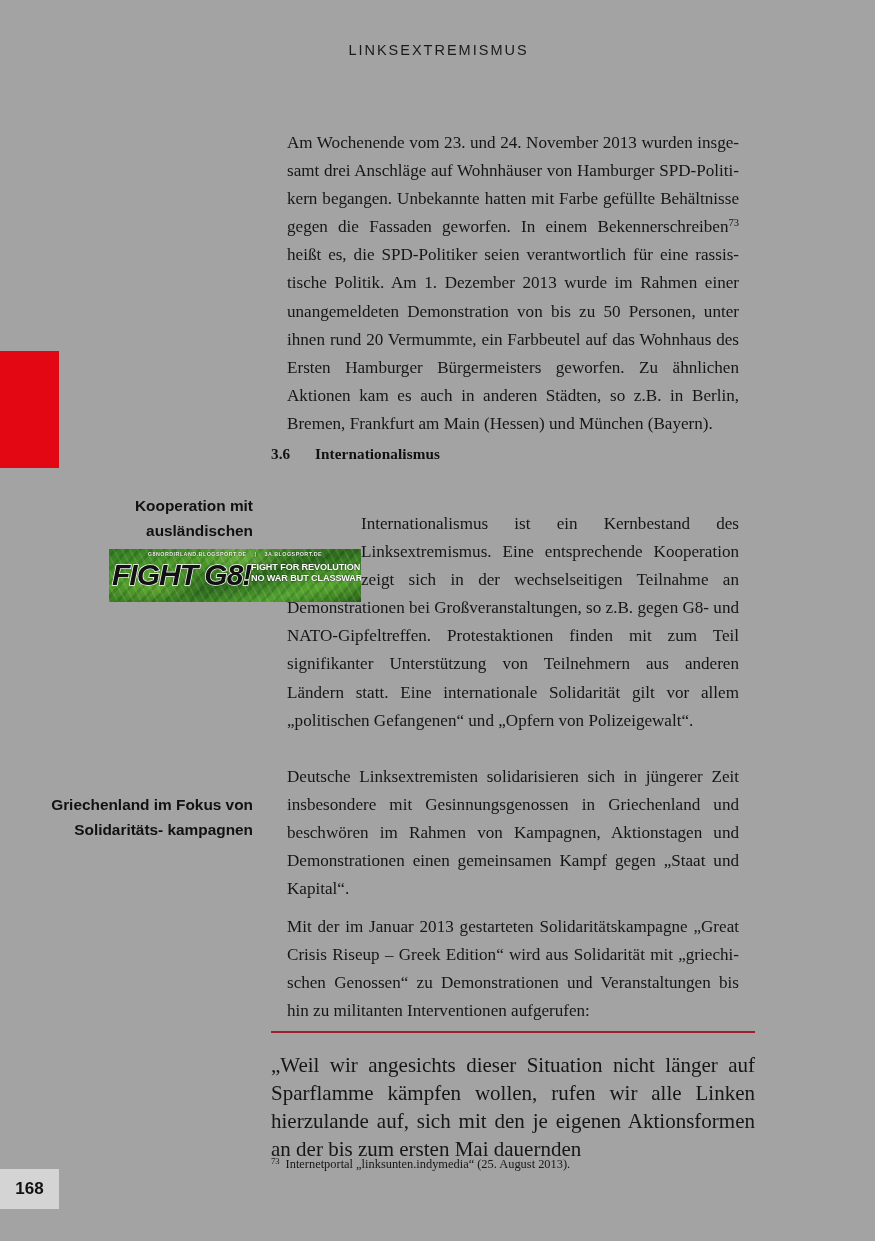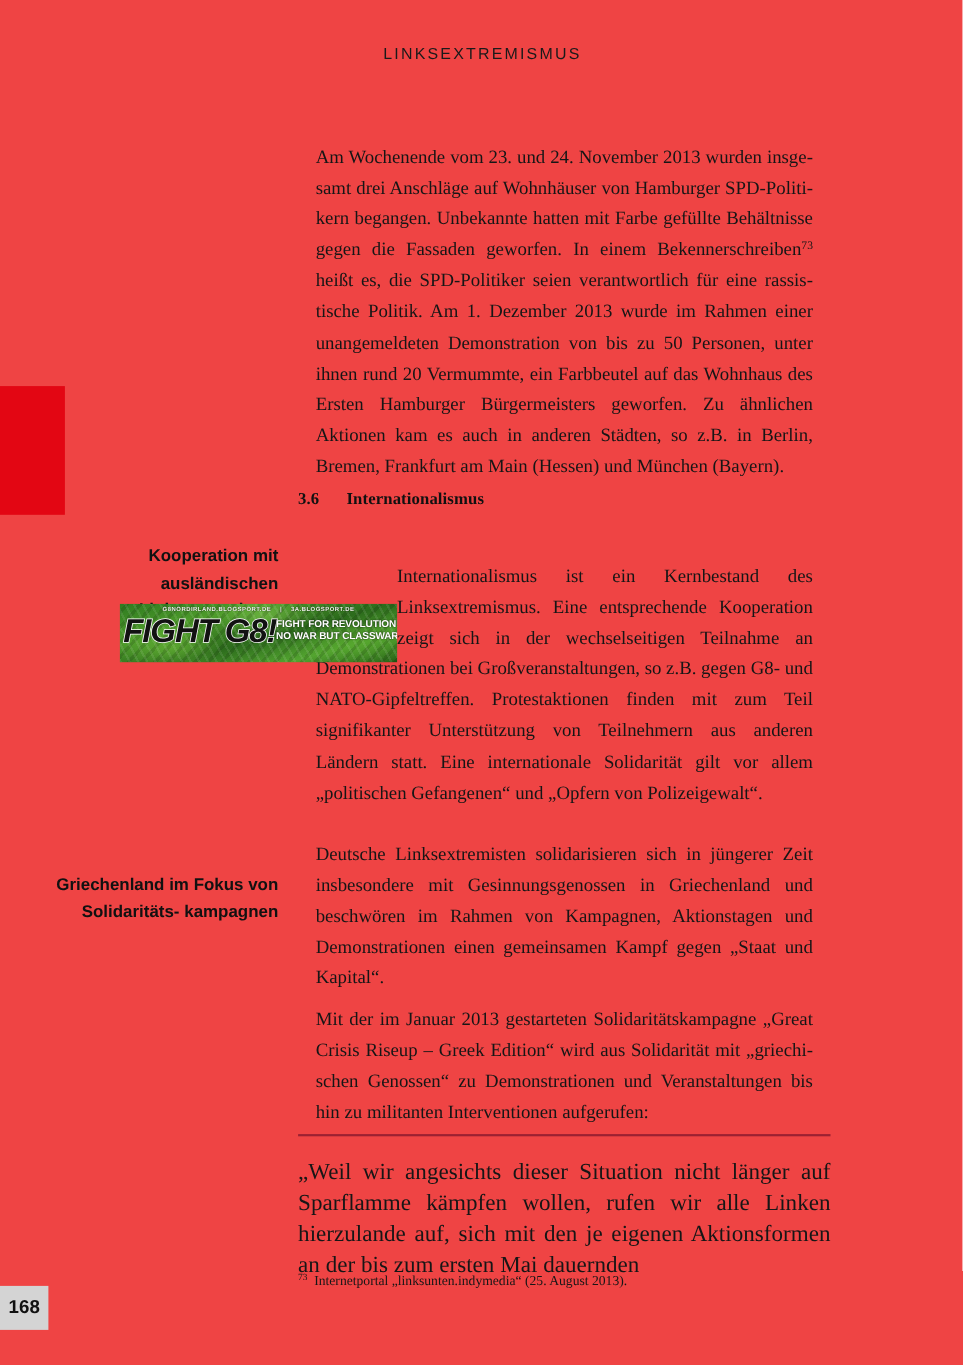--- a/index.html
+++ b/index.html
@@ -8,21 +8,21 @@
     background: #ffffff;
   }
   body {
     font-family: "Liberation Serif", serif;
     -webkit-font-smoothing: antialiased;
   }
   .page {
     position: relative;
     width: 875px;
     height: 1241px;
-    background: #ef4444;
+    background: #a3a3a3;
     overflow: hidden;
   }
 
   
   .side-tab {
     position: absolute;
     left: 0;
     top: 351px;
     width: 59px;
     height: 117px;
@@ -219,21 +219,21 @@
     font-size: 8.6px;
     vertical-align: 4px;
     margin-right: 6px;
   }
 
   
   .folio {
     position: absolute;
     left: 0;
     top: 1169px;
-    width: 44px;
+    width: 59px;
     height: 40px;
     background: #d4d4d4;
     display: flex;
     align-items: center;
     justify-content: center;
     font-family: "Liberation Sans", sans-serif;
     font-weight: bold;
     font-size: 17px;
     color: #111111;
   }

